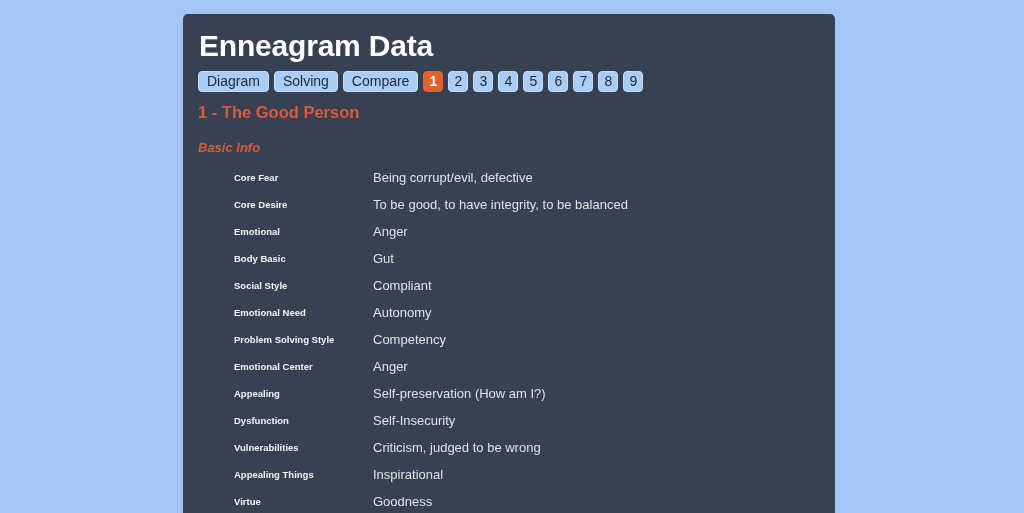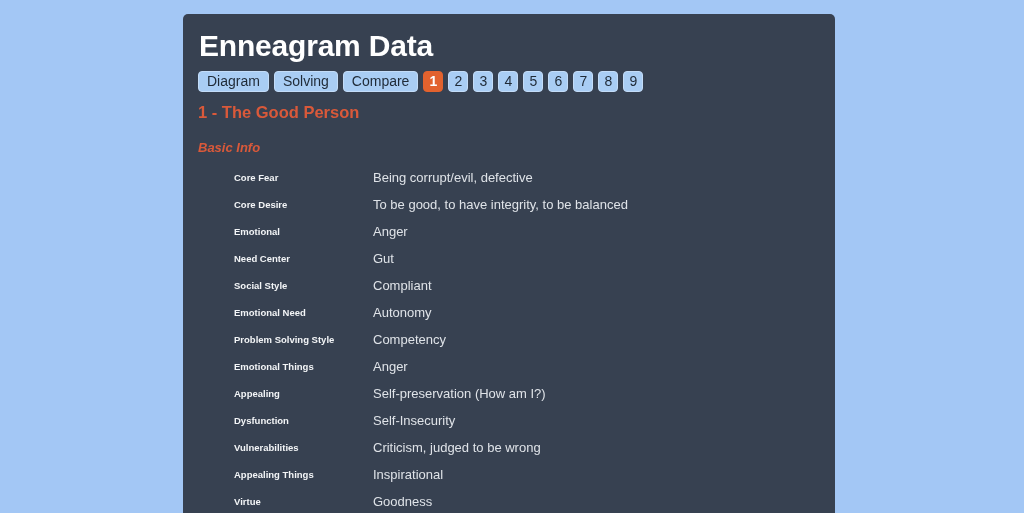--- a/index.html
+++ b/index.html
@@ -152,37 +152,37 @@
       </div>
       <div class="info-row">
         <div class="info-label">Core Desire</div>
         <div class="info-value">To be good, to have integrity, to be balanced</div>
       </div>
       <div class="info-row">
         <div class="info-label">Emotional</div>
         <div class="info-value">Anger</div>
       </div>
       <div class="info-row">
-        <div class="info-label">Need Center</div>
+        <div class="info-label">Body Basic</div>
         <div class="info-value">Gut</div>
       </div>
       <div class="info-row">
         <div class="info-label">Social Style</div>
         <div class="info-value">Compliant</div>
       </div>
       <div class="info-row">
         <div class="info-label">Emotional Need</div>
         <div class="info-value">Autonomy</div>
       </div>
       <div class="info-row">
         <div class="info-label">Problem Solving Style</div>
         <div class="info-value">Competency</div>
       </div>
       <div class="info-row">
-        <div class="info-label">Emotional Things</div>
+        <div class="info-label">Emotional Center</div>
         <div class="info-value">Anger</div>
       </div>
       <div class="info-row">
         <div class="info-label">Appealing</div>
         <div class="info-value">Self-preservation (How am I?)</div>
       </div>
       <div class="info-row">
         <div class="info-label">Dysfunction</div>
         <div class="info-value">Self-Insecurity</div>
       </div>

